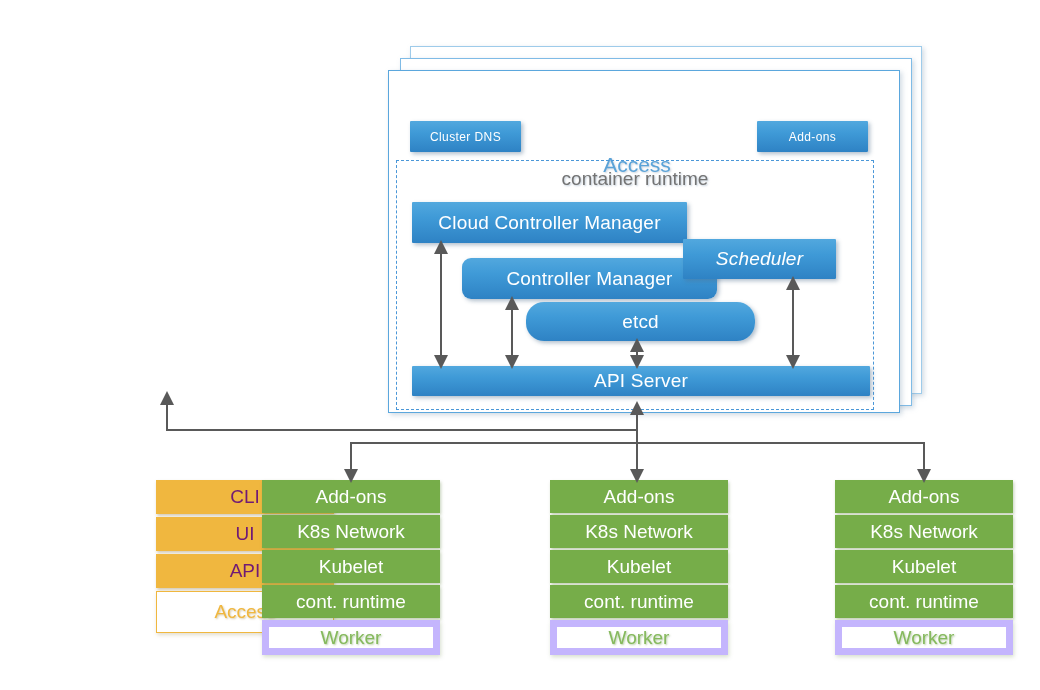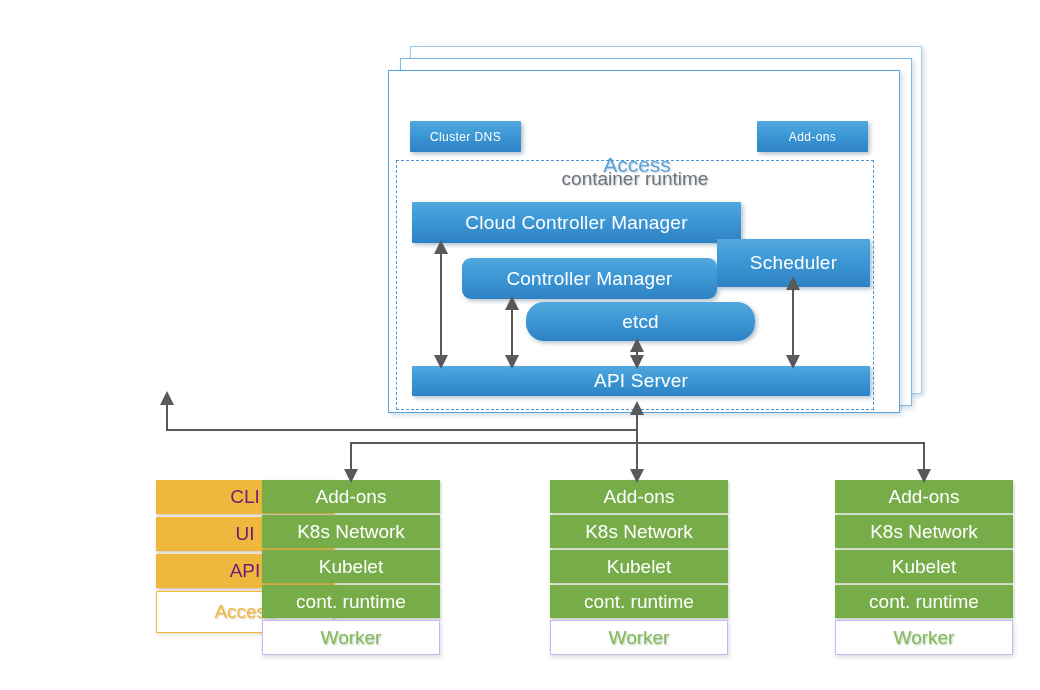--- a/index.html
+++ b/index.html
@@ -81,21 +81,21 @@
   
   .green-row {
     background: #76ad49;
     color: #ffffff;
     display: flex; align-items: center; justify-content: center;
     font-size: 19px;
     box-shadow: 1px 2px 3px rgba(110,140,80,.4);
   }
   .worker-label {
     background: #ffffff;
-    border: 1px solid #c4b5fd;
+    border: 7px solid #c4b5fd;
     color: #85b95c;
     display: flex; align-items: center; justify-content: center;
     font-size: 19px;
     text-shadow: 1px 1px 2px rgba(150,180,130,.7);
     box-shadow: 1px 2px 4px rgba(110,140,80,.28);
   }
 
   
   #links { position: absolute; left: 0; top: 0; width: 1040px; height: 690px; pointer-events: none; }
 </style>
@@ -111,25 +111,25 @@
     <div class="master-title">Access</div>
   </div>
 
   <div class="abs dashed-box" style="left:396px; top:160px; width:478px; height:250px;"></div>
   <div class="dashed-title">container runtime</div>
 
   <div class="abs blue-box small" style="left:410px; top:121px; width:111px; height:31px;">Cluster DNS</div>
 
   <div class="abs blue-box small" style="left:757px; top:121px; width:111px; height:31px;">Add-ons</div>
 
-  <div class="abs blue-box" style="left:412px; top:202px; width:329px; height:41px;">Cloud Controller Manager</div>
+  <div class="abs blue-box" style="left:412px; top:202px; width:275px; height:41px;">Cloud Controller Manager</div>
 
   <div class="abs blue-box" style="left:462px; top:258px; width:255px; height:41px;border-radius:9px;">Controller Manager</div>
 
-  <div class="abs blue-box" style="left:717px; top:239px; width:153px; height:48px;">Scheduler</div>
+  <div class="abs blue-box" style="left:683px; top:239px; width:153px; height:40px;font-style:italic;">Scheduler</div>
 
   <div class="abs blue-box" style="left:526px; top:302px; width:229px; height:39px;border-radius:18px;">etcd</div>
 
   <div class="abs blue-box" style="left:412px; top:366px; width:458px; height:30px;">API Server</div>
 
   <div class="access-wrap" style="left:78px; top:240px; width:178px;">
     <div class="abs orange-row" style="left:78px; top:240px; width:178px; height:34px;">CLI</div>
     <div class="abs orange-row" style="left:78px; top:277px; width:178px; height:34px;">UI</div>
     <div class="abs orange-row" style="left:78px; top:314px; width:178px; height:34px;">API</div>
     <div class="abs access-label" style="left:78px; top:351px; width:178px; height:42px;">Access</div>

